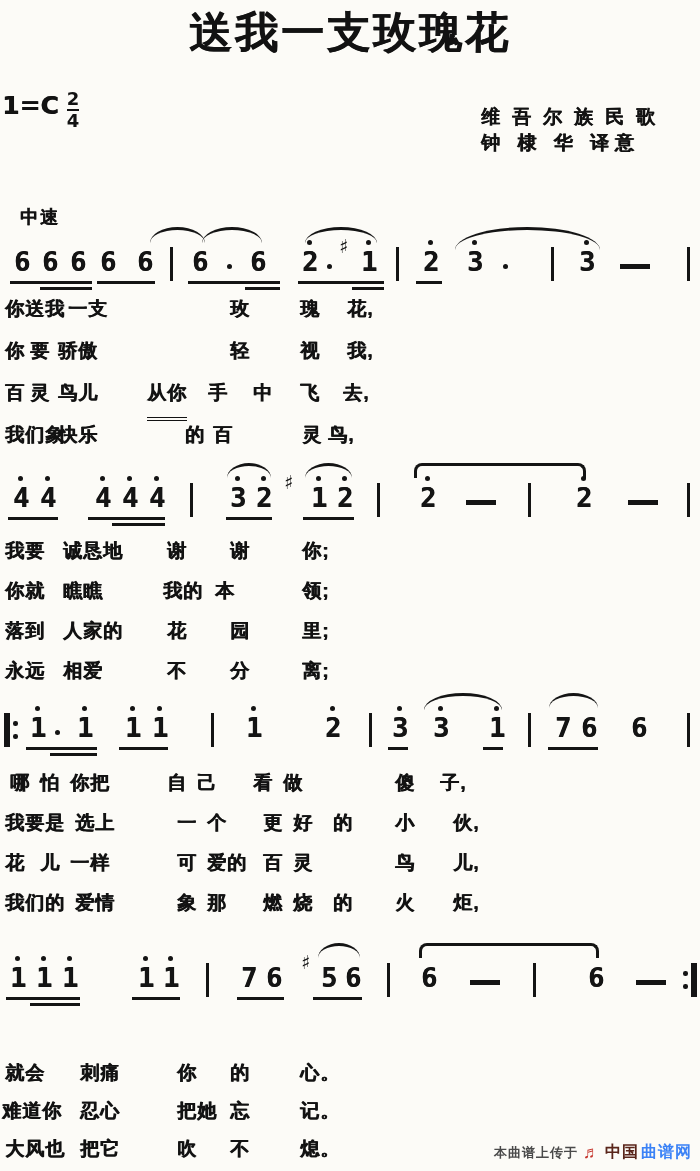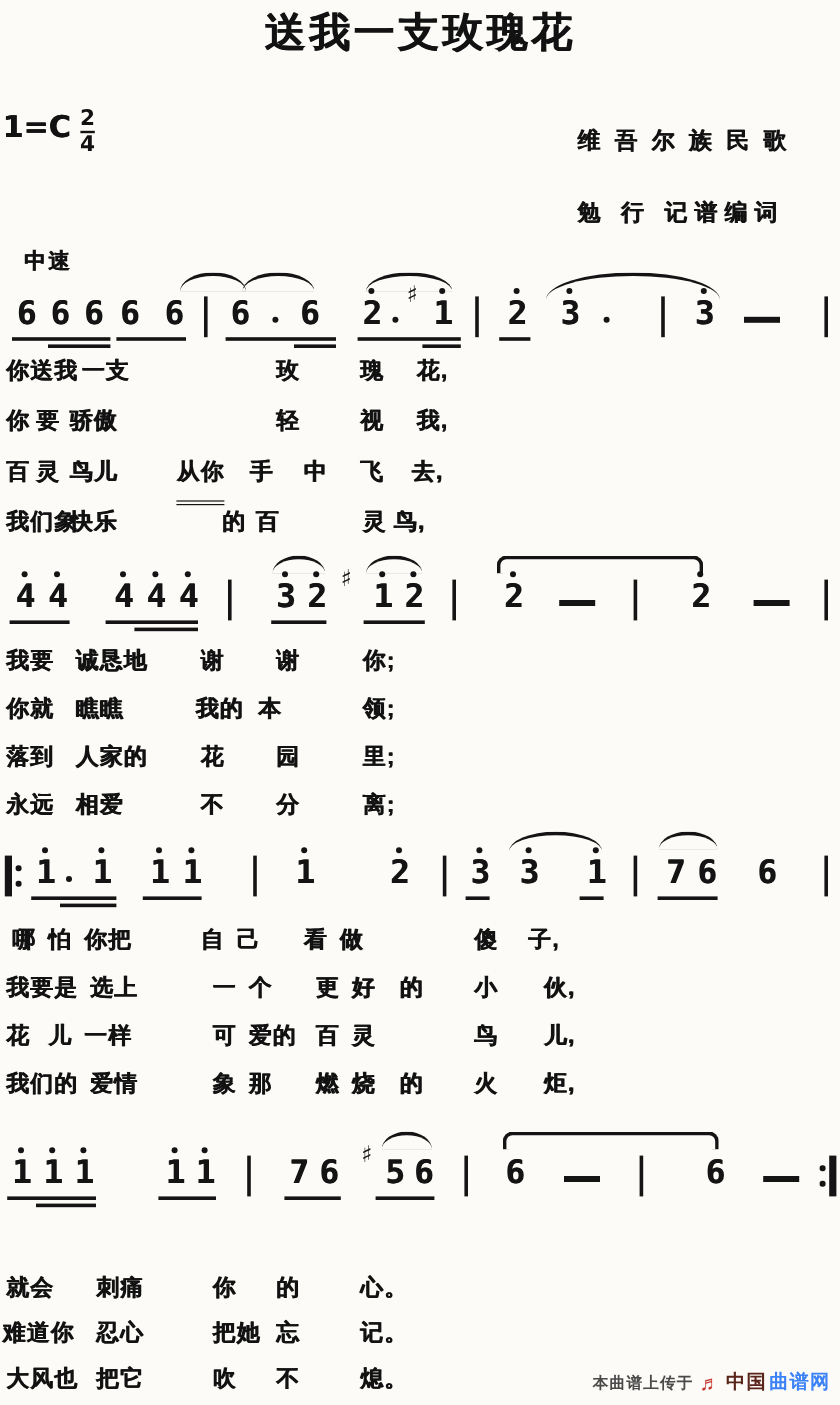--- a/index.html
+++ b/index.html
@@ -1,19 +1,19 @@
 <!DOCTYPE html>
 <html><head>
 <meta charset="utf-8">
 <style>
   html,body{margin:0;padding:0;}
   .sheet{position:relative;width:700px;height:1171px;background:#fcfbf7;overflow:hidden;
          font-family:"Liberation Sans",sans-serif;color:#121212;}
   .ttl{position:absolute;top:4px;left:0;width:100%;text-align:center;margin:0;
-       font-size:34px;font-weight:900;letter-spacing:3px;text-shadow:0.8px 0 0 currentColor;}
+       font-size:43px;font-weight:900;letter-spacing:3px;text-shadow:0.8px 0 0 currentColor;}
   .keysig{position:absolute;left:2px;top:80px;display:flex;align-items:center;}
   .keysig .tonic{font-size:25px;font-weight:900;font-family:"DejaVu Sans",sans-serif;text-shadow:0.6px 0 0 currentColor;}
   .frac{display:inline-flex;flex-direction:column;align-items:center;margin-left:8px;margin-top:10px;}
   .frac i{font-style:normal;font-size:18px;font-weight:900;line-height:1.05;font-family:"DejaVu Sans",sans-serif;}
   .frac i.den{border-top:2.5px solid #121212;padding-top:1px;}
   .credit{position:absolute;left:481px;font-size:19px;font-weight:900;white-space:nowrap;
           text-shadow:0.6px 0 0 currentColor;}
   .credit.c0{top:104px;letter-spacing:12px;}
   .credit.c1{top:130px;letter-spacing:6px;}
   .credit.c2{top:164px;letter-spacing:6px;}
@@ -55,21 +55,21 @@
 
   <div class="keysig">
     <span class="tonic">1=C</span>
     <span class="frac">
       <i>2</i>
       <i class="den">4</i>
     </span>
   </div>
 
   <div class="credit c0">维吾尔族民歌</div>
-  <div class="credit c2">勉 行 记谱编词</div>
+  <div class="credit c1">钟 棣 华 译意</div>
 
   <div class="tempo">中速</div>
 
   <div>
       <div class="system" style="top: 226px; height: 236px;">
         <div class="note" style="left: 14px;">6</div>
         <div class="note" style="left: 42px;">6</div>
         <div class="note" style="left: 70px;">6</div>
         <div class="note" style="left: 100px;">6</div>
         <div class="note" style="left: 137px;">6</div>

